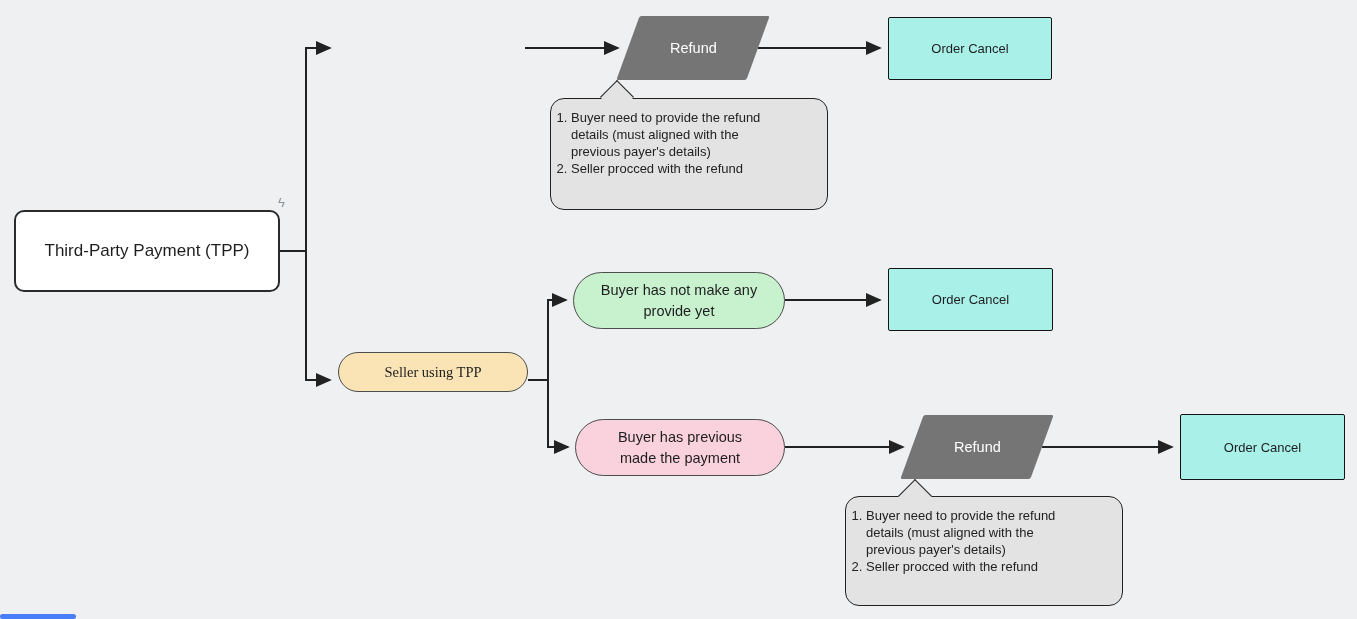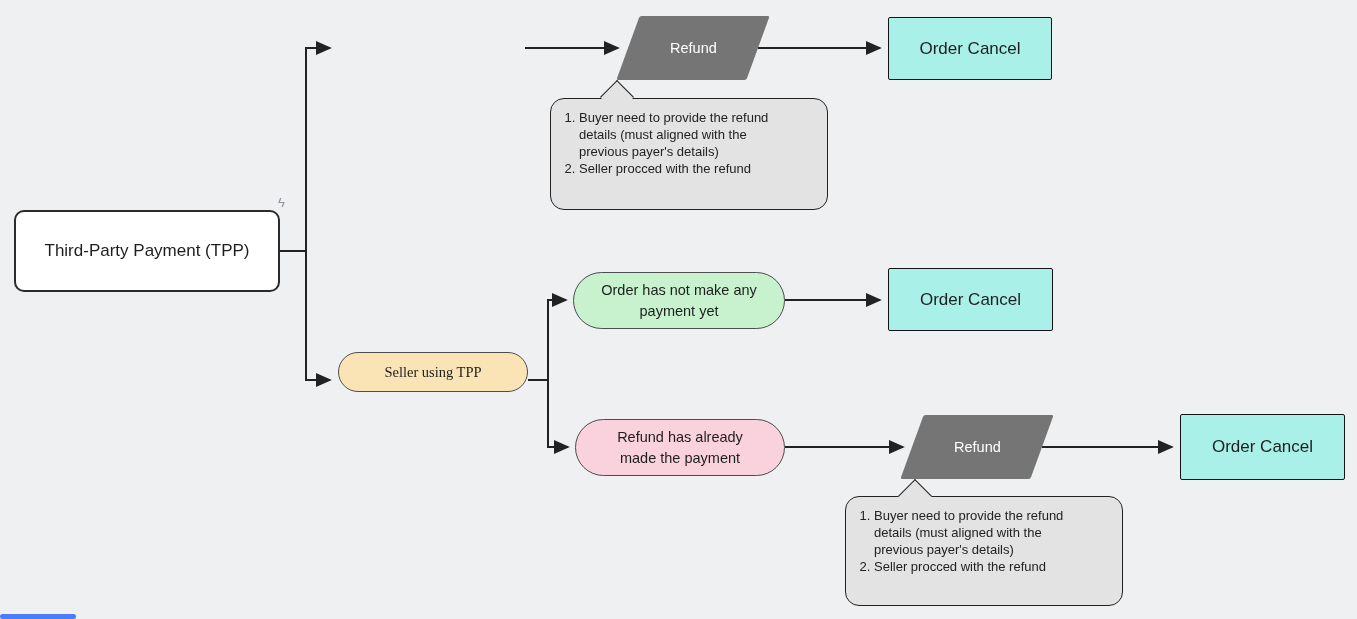--- a/index.html
+++ b/index.html
@@ -14,33 +14,33 @@
   }
   .rect{
     border:2px solid #2b2b2b;border-radius:10px;font-size:17px;font-weight:500;
     line-height:1.35;padding:4px 10px;
   }
   .pill{
     border:1.5px solid #4d4d4d;border-radius:30px;font-size:14.5px;
     line-height:1.4;padding:4px 12px;
   }
   .cancel{
-    border:1.5px solid #141414;border-radius:2px;font-size:17px;font-weight:500;
+    border:1.5px solid #141414;border-radius:2px;font-size:13px;font-weight:500;
   }
   .para{
     transform:skewX(-20deg);color:#ffffff;font-size:14.5px;border-radius:2px;
   }
   .unskew{transform:skewX(20deg);display:block;}
   .w2{display:inline-block;max-width:160px;}
   .callout{
     position:absolute;border:1.5px solid #222;border-radius:14px;
     box-sizing:border-box;z-index:2;color:#222;
   }
   .callout ol{
-    margin:11px 8px 10px 0;padding-left:28px;font-size:13px;line-height:1.3;
+    margin:11px 8px 10px 0;padding-left:20px;font-size:13px;line-height:1.3;
   }
   .callout li{max-width:195px;margin:0;}
   .pointer{
     position:absolute;width:24px;height:24px;box-sizing:border-box;
     transform:rotate(45deg);border-left:1.5px solid #222;border-top:1.5px solid #222;
     z-index:3;
   }
   .badge{
     position:absolute;color:#8d949b;font-size:13px;line-height:1;z-index:1;
     cursor:pointer;
@@ -95,29 +95,29 @@
       <li>Seller procced with the refund</li>
     </ol>
   </div>
   <div class="pointer" style="left: 605px; top: 85px; background-color: rgb(227, 227, 227);"></div>
 
   <div class="node pill" style="left: 338px; top: 352px; width: 190px; height: 40px; background-color: rgb(250, 227, 180); font-family: Liberation Serif, serif;">
     <span>Seller using TPP</span>
   </div>
 
   <div class="node pill" style="left: 573px; top: 272px; width: 212px; height: 57px; background-color: rgb(200, 242, 205);">
-    <span class="w2">Order has not make any payment yet</span>
+    <span class="w2">Buyer has not make any provide yet</span>
   </div>
 
   <div class="node cancel" style="left: 888px; top: 268px; width: 165px; height: 63px; background-color: rgb(169, 240, 232);">
     <span>Order Cancel</span>
   </div>
 
   <div class="node pill" style="left: 575px; top: 419px; width: 210px; height: 57px; background-color: rgb(250, 210, 221);">
-    <span class="w2">Refund has already made the payment</span>
+    <span class="w2">Buyer has previous made the payment</span>
   </div>
 
   <div class="node para" style="left: 912px; top: 415px; width: 130px; height: 64px; background-color: rgb(117, 117, 117);">
     <span class="unskew">Refund</span>
   </div>
 
   <div class="node cancel" style="left: 1180px; top: 414px; width: 165px; height: 66px; background-color: rgb(169, 240, 232);">
     <span>Order Cancel</span>
   </div>
 

